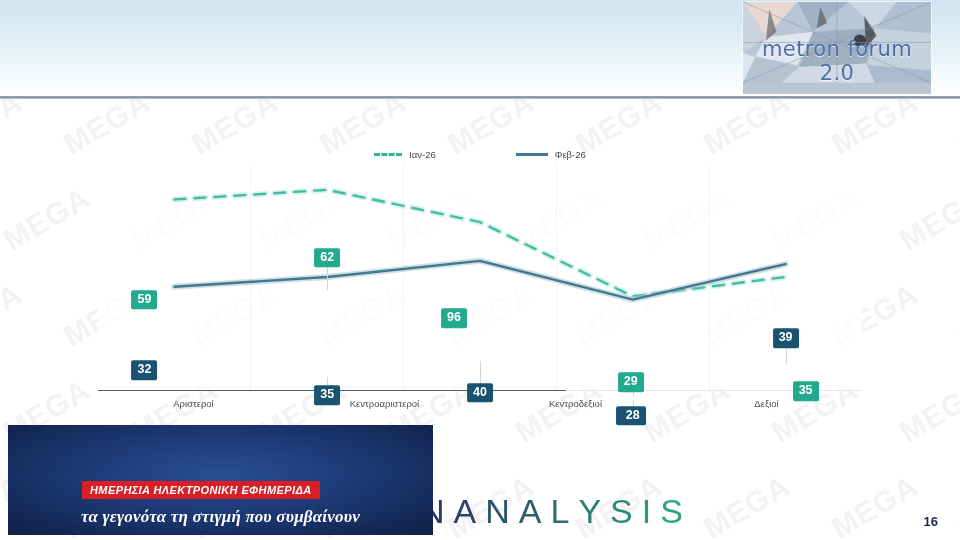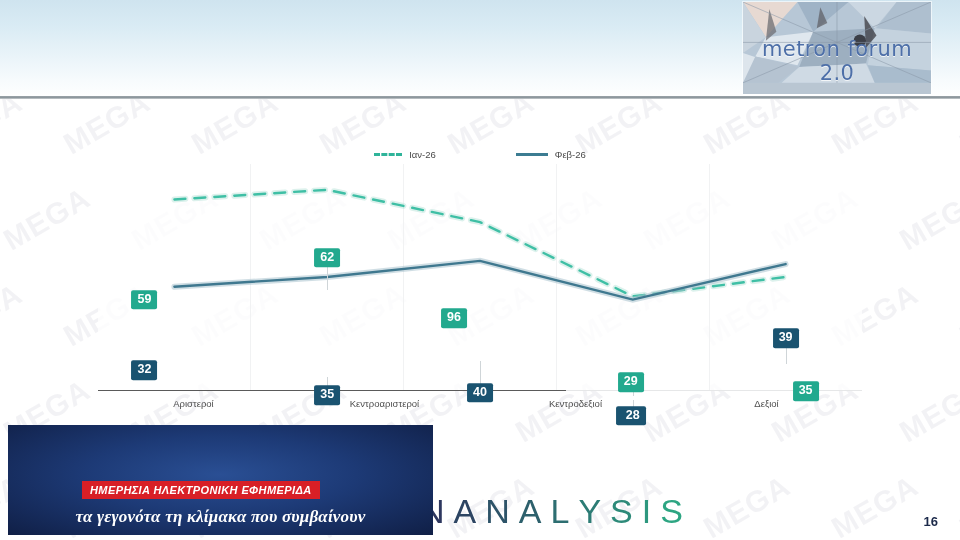--- a/index.html
+++ b/index.html
@@ -307,14 +307,14 @@
     <div class="xlab">Κεντροδεξιοί</div>
     <div class="xlab">Δεξιοί</div>
   </div>
 </div>
 
 <div class="brand" id="brandHost"><span style="color: rgb(45, 55, 95);">N</span><span style="color: rgb(45, 69, 99);">A</span><span style="color: rgb(45, 83, 104);">N</span><span style="color: rgb(45, 96, 108);">A</span><span style="color: rgb(45, 110, 113);">L</span><span style="color: rgb(45, 124, 117);">Y</span><span style="color: rgb(45, 138, 121);">S</span><span style="color: rgb(45, 151, 126);">I</span><span style="color: rgb(45, 165, 130);">S</span></div>
 <div class="pagenum">16</div>
 
 <div class="larissa">
   <div class="lt-strip">ΗΜΕΡΗΣΙΑ ΗΛΕΚΤΡΟΝΙΚΗ ΕΦΗΜΕΡΙΔΑ</div>
-  <div class="lt-tag">τα γεγονότα τη κλίμακα που συμβαίνουν</div>
+  <div class="lt-tag">τα γεγονότα τη στιγμή που συμβαίνουν</div>
 </div>
 
 </body></html>

